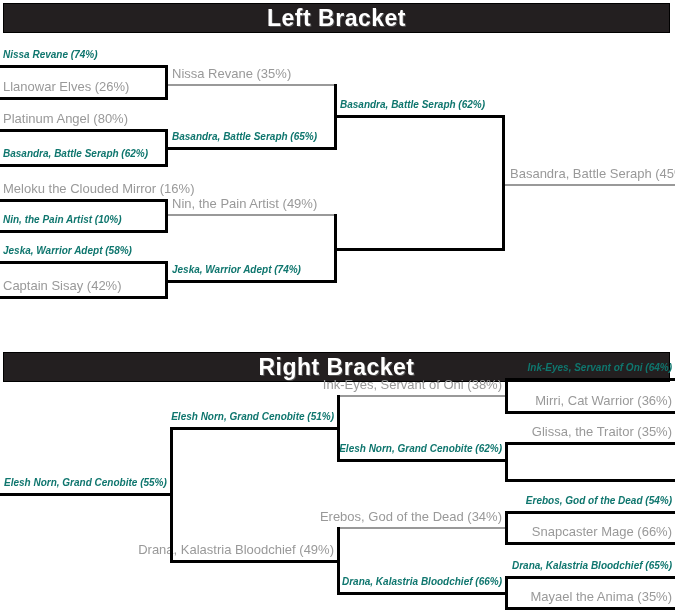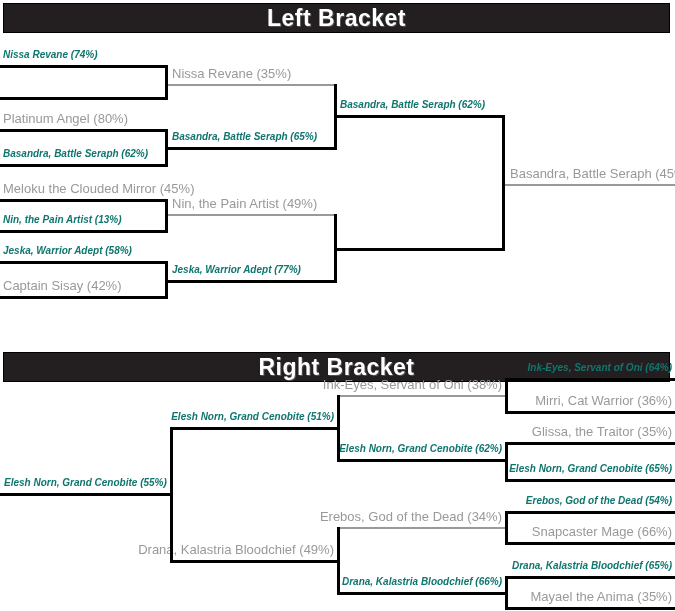--- a/index.html
+++ b/index.html
@@ -61,60 +61,60 @@
 <div id="page">
   <div class="header-bar" id="header-left">
     <span class="header-label">Left Bracket</span>
   </div>
   <div class="header-bar" id="header-right">
     <span class="header-label">Right Bracket</span>
   </div>
 <div class="hline black" style="left: 0px; width: 168px; top: 65px;"></div>
     <div class="entry-label winner" style="top: 47px; left: 3px;">Nissa Revane (74%)</div>
     <div class="hline black" style="left: 0px; width: 168px; top: 97px;"></div>
+    <div class="entry-label eliminated" style="top: 79px; left: 3px;">Llanowar Elves (26%)</div>
     <div class="hline black" style="left: 0px; width: 168px; top: 129px;"></div>
     <div class="entry-label eliminated" style="top: 111px; left: 3px;">Platinum Angel (80%)</div>
     <div class="hline black" style="left: 0px; width: 168px; top: 164px;"></div>
     <div class="entry-label winner" style="top: 146px; left: 3px;">Basandra, Battle Seraph (62%)</div>
     <div class="hline black" style="left: 0px; width: 168px; top: 199px;"></div>
-    <div class="entry-label eliminated" style="top: 181px; left: 3px;">Meloku the Clouded Mirror (45%)</div>
+    <div class="entry-label eliminated" style="top: 181px; left: 3px;">Meloku the Clouded Mirror (16%)</div>
     <div class="hline black" style="left: 0px; width: 168px; top: 230px;"></div>
-    <div class="entry-label winner" style="top: 212px; left: 3px;">Nin, the Pain Artist (13%)</div>
+    <div class="entry-label winner" style="top: 212px; left: 3px;">Nin, the Pain Artist (10%)</div>
     <div class="hline black" style="left: 0px; width: 168px; top: 261px;"></div>
     <div class="entry-label winner" style="top: 243px; left: 3px;">Jeska, Warrior Adept (58%)</div>
     <div class="hline black" style="left: 0px; width: 168px; top: 296px;"></div>
     <div class="entry-label eliminated" style="top: 278px; left: 3px;">Captain Sisay (42%)</div>
     <div class="hline gray" style="left: 168px; width: 169px; top: 84px;"></div>
     <div class="entry-label eliminated" style="top: 66px; left: 172px;">Nissa Revane (35%)</div>
     <div class="hline black" style="left: 168px; width: 169px; top: 147px;"></div>
     <div class="entry-label winner" style="top: 129px; left: 172px;">Basandra, Battle Seraph (65%)</div>
     <div class="hline gray" style="left: 168px; width: 169px; top: 214px;"></div>
     <div class="entry-label eliminated" style="top: 196px; left: 172px;">Nin, the Pain Artist (49%)</div>
     <div class="hline black" style="left: 168px; width: 169px; top: 280px;"></div>
-    <div class="entry-label winner" style="top: 262px; left: 172px;">Jeska, Warrior Adept (77%)</div>
+    <div class="entry-label winner" style="top: 262px; left: 172px;">Jeska, Warrior Adept (74%)</div>
     <div class="hline black" style="left: 337px; width: 168px; top: 115px;"></div>
     <div class="entry-label winner" style="top: 97px; left: 340px;">Basandra, Battle Seraph (62%)</div>
     <div class="hline black" style="left: 337px; width: 168px; top: 248px;"></div>
     <div class="hline gray" style="left: 505px; width: 170px; top: 184px;"></div>
     <div class="entry-label eliminated" style="top: 166px; left: 510px;">Basandra, Battle Seraph (45%)</div>
     <div class="vline" style="left: 165px; top: 65px; height: 35px;"></div>
     <div class="vline" style="left: 165px; top: 129px; height: 38px;"></div>
     <div class="vline" style="left: 165px; top: 199px; height: 34px;"></div>
     <div class="vline" style="left: 165px; top: 261px; height: 38px;"></div>
     <div class="vline" style="left: 334px; top: 84px; height: 66px;"></div>
     <div class="vline" style="left: 334px; top: 214px; height: 69px;"></div>
     <div class="vline" style="left: 502px; top: 115px; height: 136px;"></div>
     <div class="hline black" style="left: 505px; width: 170px; top: 378px;"></div>
     <div class="entry-label winner" style="top: 360px; right: 3px;">Ink-Eyes, Servant of Oni (64%)</div>
     <div class="hline black" style="left: 505px; width: 170px; top: 411px;"></div>
     <div class="entry-label eliminated" style="top: 393px; right: 3px;">Mirri, Cat Warrior (36%)</div>
     <div class="hline black" style="left: 505px; width: 170px; top: 442px;"></div>
     <div class="entry-label eliminated" style="top: 424px; right: 3px;">Glissa, the Traitor (35%)</div>
     <div class="hline black" style="left: 505px; width: 170px; top: 479px;"></div>
-    <div class="entry-label winner" style="top: 461px; right: 3px;">Elesh Norn, Grand Cenobite (65%)</div>
     <div class="hline black" style="left: 505px; width: 170px; top: 511px;"></div>
     <div class="entry-label winner" style="top: 493px; right: 3px;">Erebos, God of the Dead (54%)</div>
     <div class="hline black" style="left: 505px; width: 170px; top: 542px;"></div>
     <div class="entry-label eliminated" style="top: 524px; right: 3px;">Snapcaster Mage (66%)</div>
     <div class="hline black" style="left: 505px; width: 170px; top: 576px;"></div>
     <div class="entry-label winner" style="top: 558px; right: 3px;">Drana, Kalastria Bloodchief (65%)</div>
     <div class="hline black" style="left: 505px; width: 170px; top: 607px;"></div>
     <div class="entry-label eliminated" style="top: 589px; right: 3px;">Mayael the Anima (35%)</div>
     <div class="hline gray" style="left: 337px; width: 168px; top: 395px;"></div>
     <div class="entry-label eliminated" style="top: 377px; right: 173px;">Ink-Eyes, Servant of Oni (38%)</div>

